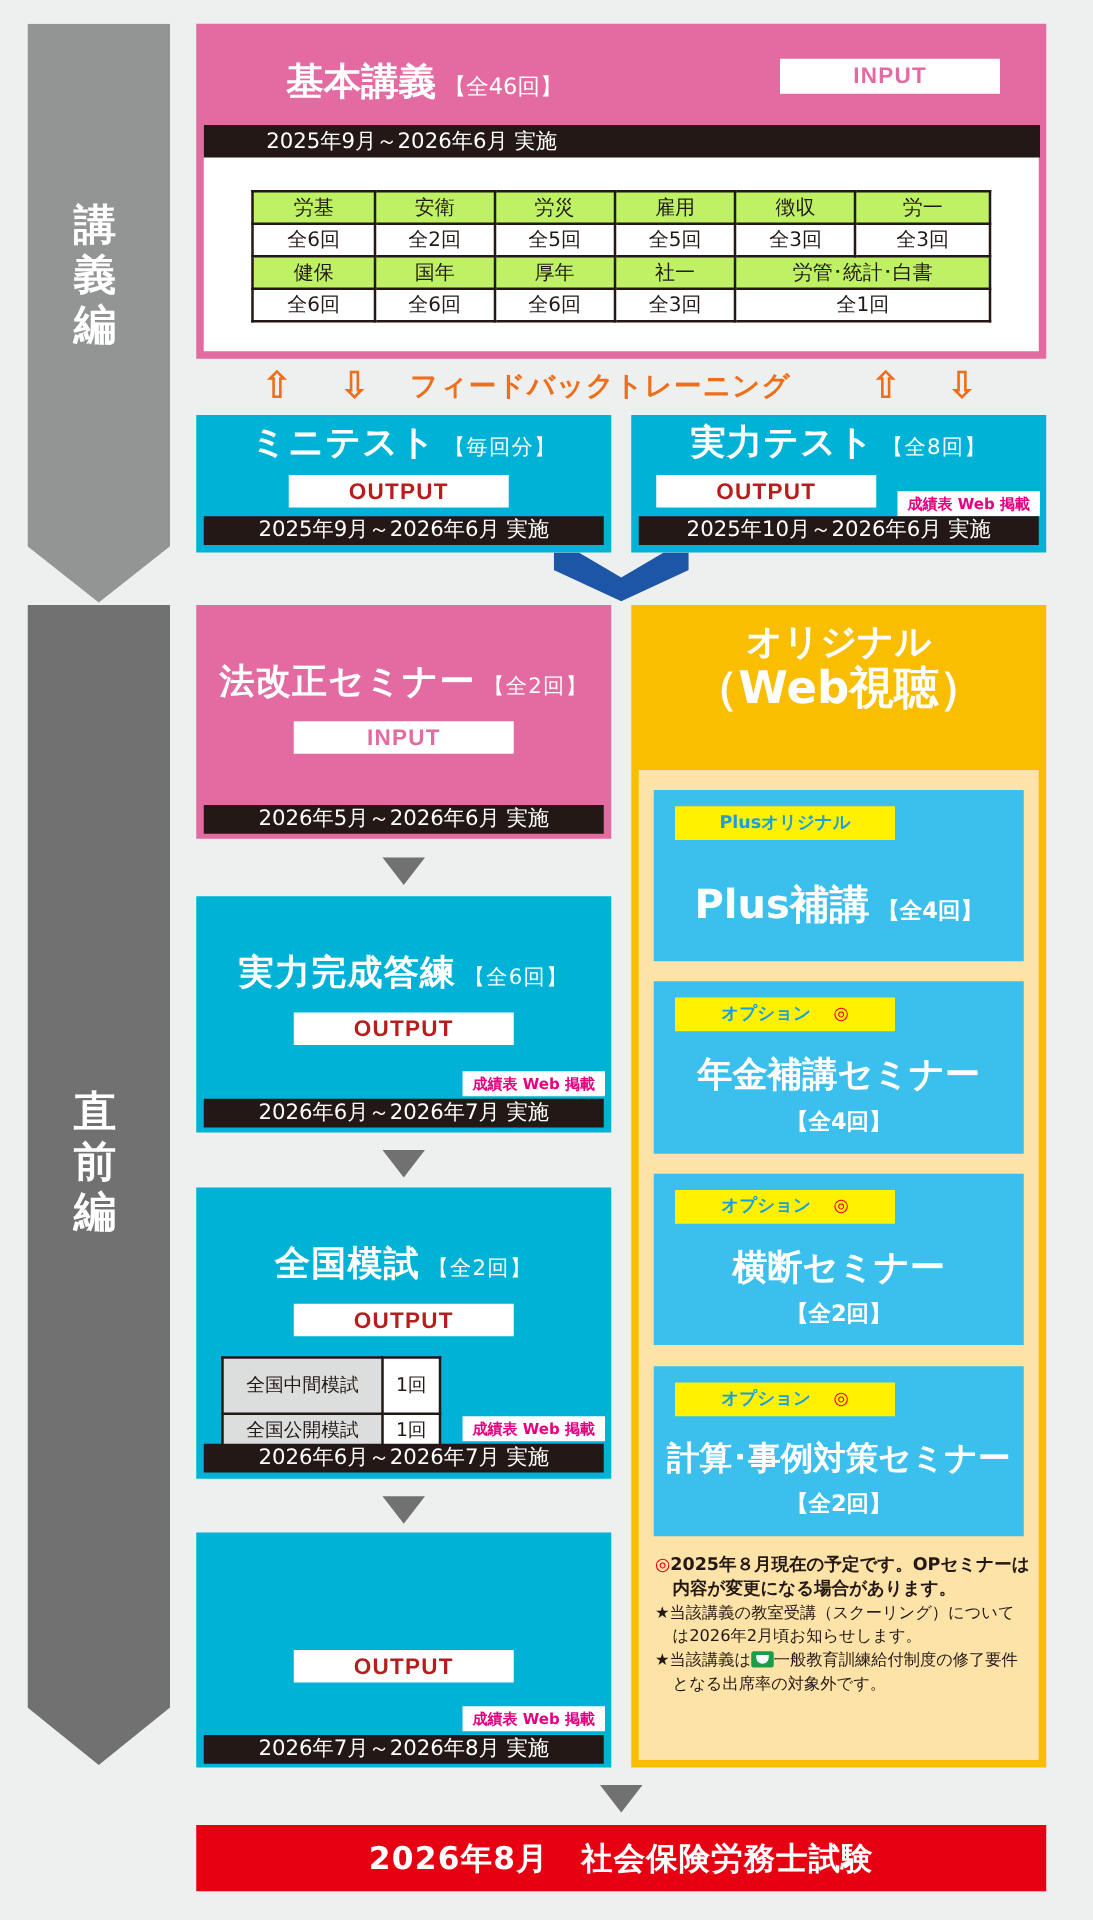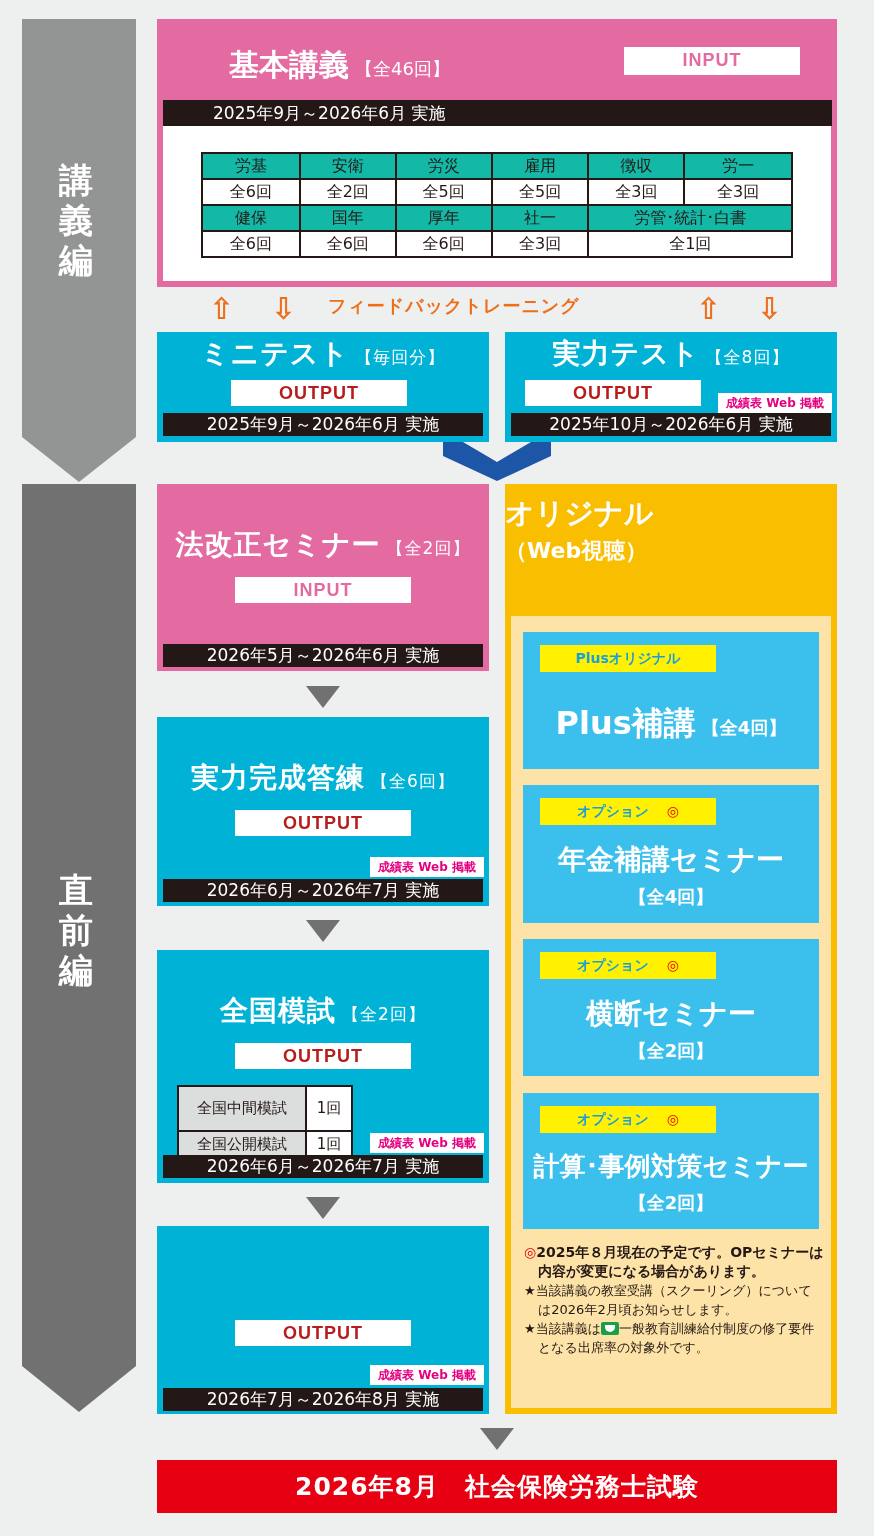--- a/index.html
+++ b/index.html
@@ -11,26 +11,26 @@
   .white-text { color: #fff; font-weight: bold; }
   .title { position: absolute; left: 0; right: 0; text-align: center; color: #fff; font-weight: bold; font-size: 28px; letter-spacing: 1px; white-space: nowrap; }
   .title .cnt { font-size: 17px; font-weight: normal; margin-left: 6px; }
   .tag { position: absolute; background: #fff; text-align: center; font-family: "Liberation Sans", sans-serif; font-weight: bold; font-size: 18px; line-height: 26px; letter-spacing: 1px; }
   .tag.in { color: #e36ba2; }
   .tag.out { color: #b91c1c; }
   .datebar { position: absolute; background: #231815; color: #fff; font-size: 17px; line-height: 23px; text-align: center; white-space: nowrap; }
   .badge { position: absolute; background: #fff; color: #e4007f; font-size: 12px; font-weight: bold; line-height: 20px; text-align: center; white-space: nowrap; }
   table.grid { border-collapse: collapse; position: absolute; font-size: 16px; }
   table.grid td { border: 2px solid #231815; text-align: center; height: 26px; color: #231815; }
-  table.grid tr.hd td { background: #14b8a6; margin-left: 11px; }
+  table.grid tr.hd td { background: #bef264; margin-left: 11px; }
   table.grid tr.vl td { background: #fff; }
   .section-label { position: absolute; color: #fff; font-weight: bold; font-size: 34px; line-height: 40px; text-align: left; width: 40px; }
   .down-tri { position: absolute; width: 0; height: 0; border-left: 17px solid transparent; border-right: 17px solid transparent; border-top: 22px solid #717171; }
   .fb-arrow { position: absolute; color: #ee6e1a; font-size: 30px; font-weight: bold; line-height: 30px; }
-  .fb-text { position: absolute; color: #ee6e1a; font-size: 18px; font-weight: bold; letter-spacing: 1px; white-space: nowrap; }
+  .fb-text { position: absolute; color: #ee6e1a; font-size: 22px; font-weight: bold; letter-spacing: 1px; white-space: nowrap; }
   .card { position: absolute; left: 523px; width: 296px; background: #3bbfec; }
   .card-tag { position: absolute; left: 17px; top: 13px; width: 176px; height: 27px; background: #fff100; color: #1aa0d8; font-weight: bold; font-size: 14px; line-height: 27px; text-align: center; white-space: nowrap; }
   .card-tag .mark { color: #e60012; margin-left: 18px; }
   .card-title { position: absolute; left: 0; right: 0; text-align: center; color: #fff; font-weight: bold; white-space: nowrap; }
   .card-sub { position: absolute; left: 0; right: 0; text-align: center; color: #fff; font-weight: bold; font-size: 18px; }
   .notes { position: absolute; left: 524px; top: 1243px; width: 300px; font-size: 13px; line-height: 19px; color: #231815; }
   .notes p { padding-left: 14px; text-indent: -14px; }
   .notes .first { font-weight: bold; font-size: 14px; }
   .notes .first .mk { color: #e60012; }
   .gicon { display: inline-block; width: 18px; height: 13px; background: #1a9e48; vertical-align: -2px; border-radius: 2px; position: relative; }
@@ -151,23 +151,23 @@
 <div class="down-tri" style="left:306px;top:1197px"></div>
 
 <div class="abs cyan" style="left:157px;top:1226px;width:332px;height:188px">
   <div class="tag out" style="left:78px;top:94px;width:176px;height:26px">OUTPUT</div>
   <div class="badge" style="left:213px;top:139px;width:114px">成績表 Web 掲載</div>
   <div class="datebar" style="left:6px;top:162px;width:320px">2026年7月～2026年8月 実施</div>
 </div>
 
 <div class="abs" style="left:505px;top:484px;width:332px;height:930px;background:#f9be00">
   <div class="abs" style="left:6px;top:132px;width:320px;height:792px;background:#fde3a7"></div>
-  <div class="abs white-text" style="left:0;right:0;top:10px;text-align:left;font-size:29px;line-height:38px">
+  <div class="abs white-text" style="left:0;right:0;top:10px;text-align:center;font-size:29px;line-height:38px">
     <div>オリジナル</div>
-    <div style="font-size:22px">（Web視聴）</div>
+    <div style="font-size:36px">（Web視聴）</div>
   </div>
 </div>
 
 <div class="card" style="top:632px;height:137px">
   <div class="card-tag"><span>Plusオリジナル</span></div>
   <div class="card-title" style="top:70px;font-size:32px"><span>Plus補講</span><span style="font-size:18px;margin-left:6px">【全4回】</span></div>
 </div>
 
 <div class="card" style="top:785px;height:138px">
   <div class="card-tag"><span>オプション</span><span class="mark">◎</span></div>

